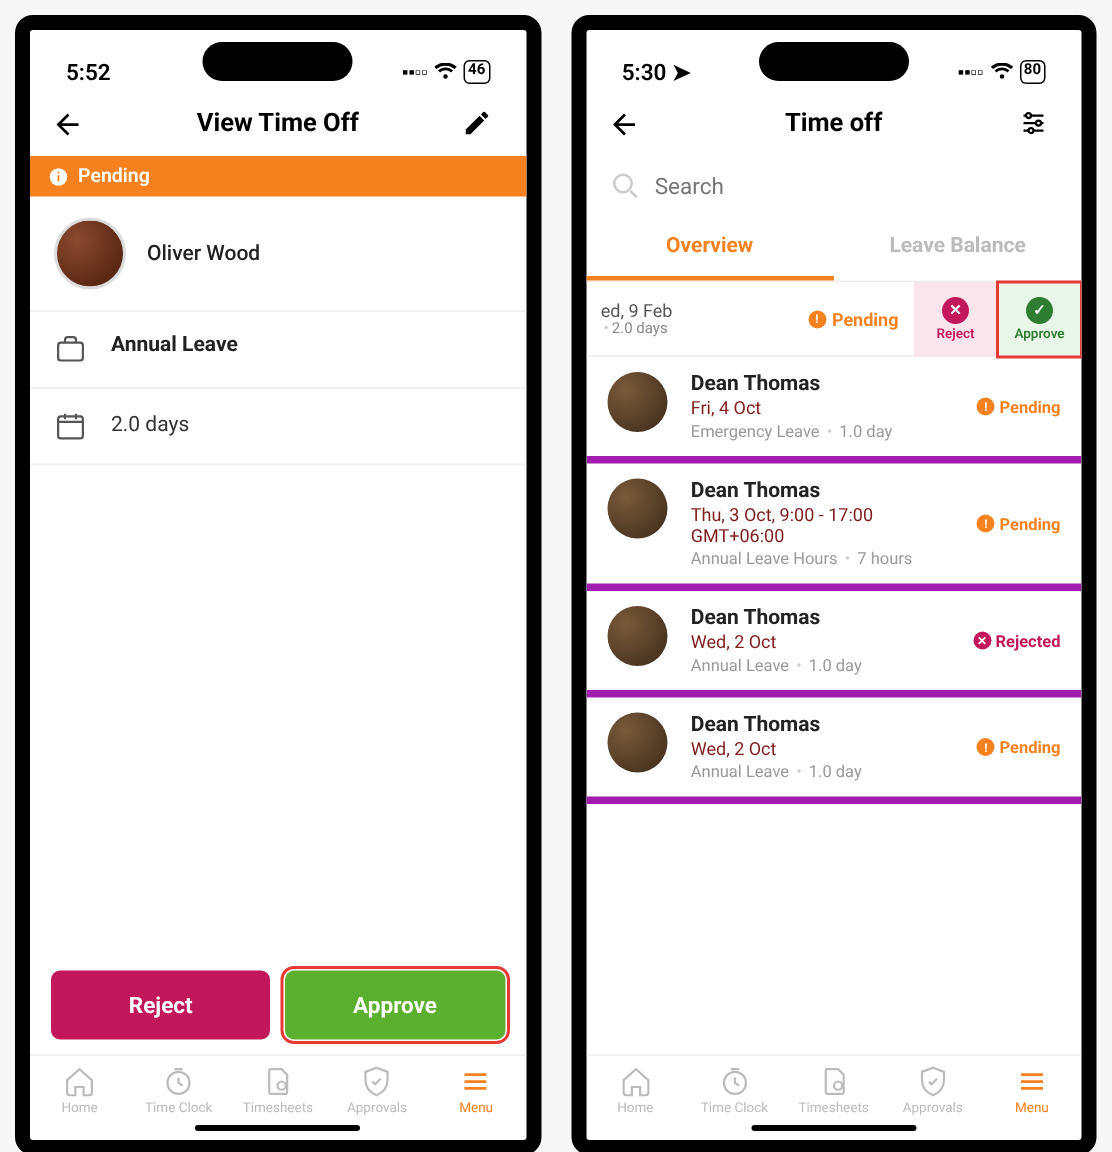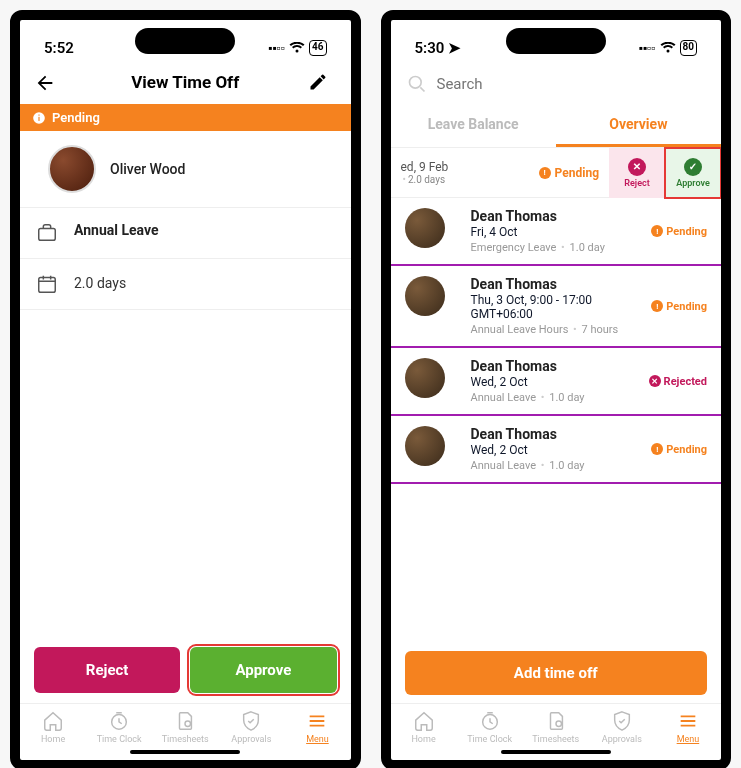--- a/index.html
+++ b/index.html
@@ -53,21 +53,21 @@
     font-size:13px;
     font-weight:600;
     display:flex;
     align-items:center;
     gap:6px;
   }
   .user-row {
     display:flex;
     align-items:center;
     gap:14px;
-    padding: 14px 28px;
+    padding: 14px 16px;
     border-bottom:1px solid #eee;
   }
   .avatar-lg {
     width:48px;height:48px;border-radius:50%;
     background: radial-gradient(circle at 30% 30%, #8a4a2e, #4a1c0c);
     border:2px solid #ddd;
     flex-shrink:0;
   }
   .user-name { font-weight:500; font-size:14px; color:#222;}
   .info-row { display:flex; gap:14px; padding:14px 16px; align-items:flex-start; }
@@ -98,21 +98,21 @@
   }
   .tab {
     flex:1;
     display:flex;
     flex-direction:column;
     align-items:center;
     gap:2px;
     color:#bbb;
     font-size:9px;
   }
-  .tab.active { color:#F5821F;text-decoration:underline;}
+  .tab.active { color:#F5821F;}
   .tab svg { width:22px; height:22px;}
   .home-ind { width:110px; height:4px; background:#000; border-radius:3px; margin:4px auto 6px auto;}
   .search-row {
     display:flex; align-items:center; gap:10px;
     padding:10px 16px;
     color:#bbb;
   }
   .search-row input {
     border:none; outline:none; font-size:15px; color:#555; flex:1;
   }
@@ -128,25 +128,25 @@
   }
   .swipe-preview { width:80px; padding-left:10px; font-size:11px; color:#888;}
   .swipe-pending { flex:1; display:flex; justify-content:flex-end; align-items:center; gap:4px; padding-right:10px; color:#F5821F; font-weight:700; font-size:12px;}
   .swipe-btn { width:56px; height:50px; display:flex; flex-direction:column; align-items:center; justify-content:center; font-size:9px; font-weight:600;}
   .swipe-reject { background:#FBE5EC; color:#C2185B;}
   .swipe-approve { background:#E8F6E8; color:#2E7D32; outline:2px solid #E53935; outline-offset:-1px;}
   .swipe-btn .circ { width:18px;height:18px;border-radius:50%; display:flex;align-items:center;justify-content:center;font-size:10px; color:#fff; margin-bottom:2px;}
   .swipe-reject .circ { background:#C2185B;}
   .swipe-approve .circ { background:#2E7D32;}
   .list { overflow:hidden; }
-  .list-item { display:flex; padding:10px 14px; gap:26px; border-bottom:2px solid #a21caf;}
+  .list-item { display:flex; padding:10px 14px; gap:16px; border-bottom:5px solid #a21caf;}
   .avatar-sm { width:40px;height:40px;border-radius:50%; background: radial-gradient(circle at 30% 30%, #7a5a3a, #3a2a1a); flex-shrink:0;}
   .li-body { flex:1; min-width:0;}
   .li-name { font-weight:700; font-size:14px; color:#222;}
-  .li-date { font-size:12px; color:#0f172a; margin-top:1px;}
+  .li-date { font-size:12px; color:#7f1d1d; margin-top:1px;}
   .li-meta { font-size:11px; color:#999; margin-top:2px;}
   .li-status { font-weight:700; font-size:11px; display:flex; align-items:center; gap:3px;}
   .st-pending { color:#F5821F;}
   .st-rejected { color:#C2185B;}
   .dot { color:#ccc; padding:0 2px;}
   .add-btn {
     margin:8px 14px;
     background:#F5821F;
     color:#fff;
     height:44px;
@@ -285,32 +285,48 @@
       <span>
         <svg width="16" height="12" viewBox="0 0 16 12">
             <path d="M8 10.5a1.5 1.5 0 100-3 1.5 1.5 0 000 3zM3 5c2.8-2.7 7.2-2.7 10 0l-1.4 1.4c-2-2-5.2-2-7.2 0L3 5zM.5 2.5C4.6-1.2 11.4-1.2 15.5 2.5L14 4C10.7 1 5.3 1 2 4L.5 2.5z" fill="#000"></path>
           </svg>
       </span>
       <span class="batt">
           <span>80</span>
         </span>
     </span>
   </div>
+  <div class="nav-bar">
+    <div class="icon-btn">
+      <svg width="22" height="22" viewBox="0 0 24 24">
+          <path d="M20 11H7.8l5.6-5.6L12 4l-8 8 8 8 1.4-1.4L7.8 13H20z" fill="#000"></path>
+        </svg>
+    </div>
+    <div class="nav-title">Time off</div>
+    <div class="icon-btn">
+      <svg width="20" height="20" viewBox="0 0 24 24" fill="none" stroke="#000" stroke-width="1.8">
+          <path d="M4 6h16M4 12h16M4 18h16"></path>
+          <circle cx="8" cy="6" r="2" fill="#fff"></circle>
+          <circle cx="16" cy="12" r="2" fill="#fff"></circle>
+          <circle cx="10" cy="18" r="2" fill="#fff"></circle>
+        </svg>
+    </div>
+  </div>
   <div class="search-row">
     <span>
       <svg width="20" height="20" viewBox="0 0 24 24" fill="none" stroke="#ccc" stroke-width="2">
           <circle cx="10" cy="10" r="7"></circle>
           <path d="M21 21l-5-5"></path>
         </svg>
     </span>
     <input placeholder="Search" style="">
   </div>
   <div class="sub-tabs">
+    <div class="sub-tab active">Overview</div>
     <div class="sub-tab">Leave Balance</div>
-    <div class="sub-tab active">Overview</div>
   </div>
 
   <div class="swipe-row">
     <div class="swipe-preview">
       <div style="font-size:12px;color:#555;">ed, 9 Feb</div>
       <div style="font-size:10px"><span class="dot">•</span><span>2.0 days</span></div>
     </div>
     <div class="swipe-pending">
       <span class="ex-icon ex-o">!</span>
       <span>Pending</span>
@@ -359,21 +375,20 @@
         <div class="li-body">
           <div class="li-name">Dean Thomas</div>
           <div class="li-date">Wed, 2 Oct</div>
           <div class="li-meta">Annual Leave<span class="dot"> • </span>1.0 day</div>
         </div>
         <div class="li-status st-pending"><span class="ex-icon ex-o">!</span>Pending</div>
       </div>
     </div>
 
   <div class="spacer"></div>
-  <div class="add-btn">Add time off</div>
 
   <div class="tabbar">
     <div class="tab">
         <svg viewBox="0 0 24 24" fill="none" stroke="currentColor" stroke-width="1.6">
           <path d="M3 11l9-8 9 8v9a2 2 0 01-2 2h-4v-6h-6v6H5a2 2 0 01-2-2z"></path>
         </svg>
         <span>Home</span>
       </div>
     <div class="tab">
         <svg viewBox="0 0 24 24" fill="none" stroke="currentColor" stroke-width="1.6">

